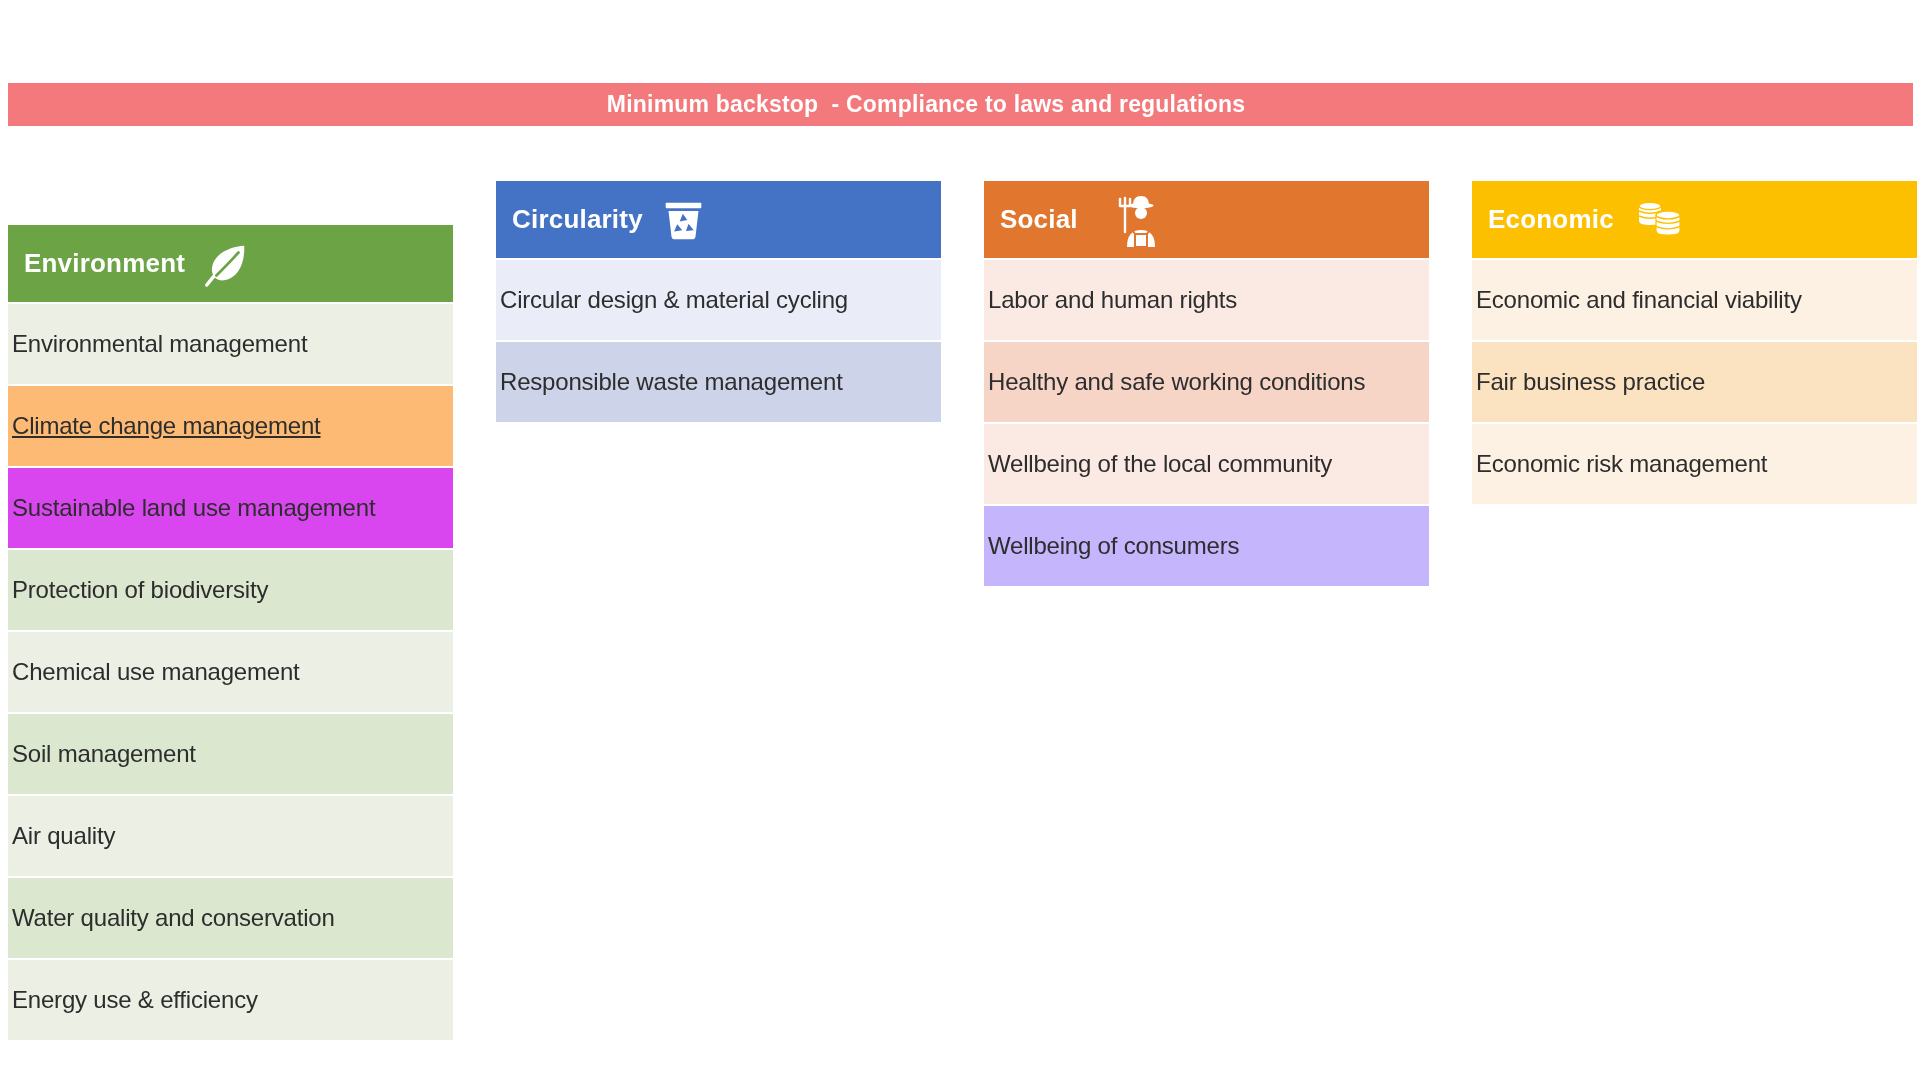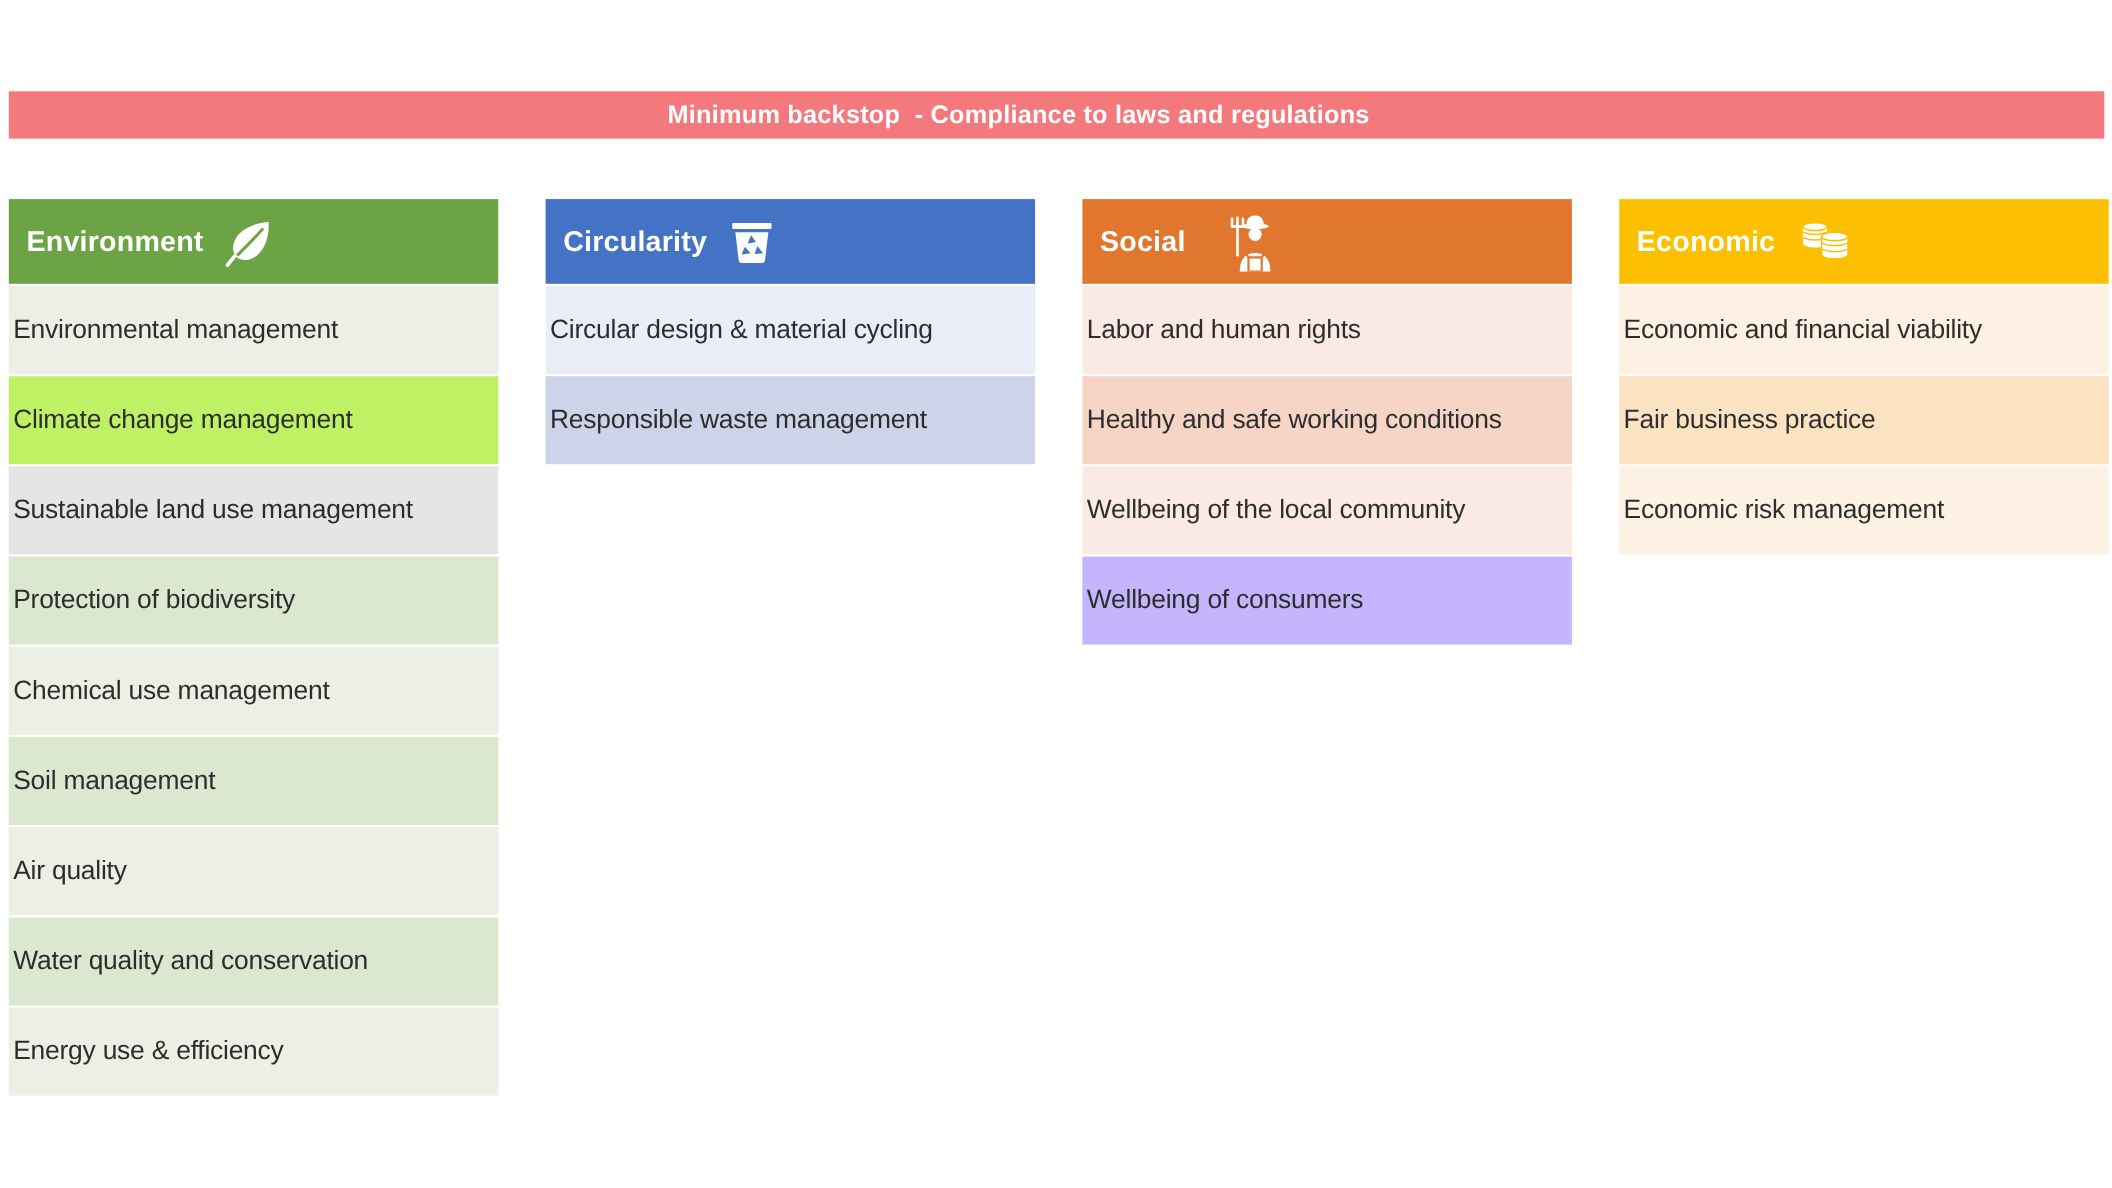--- a/index.html
+++ b/index.html
@@ -13,21 +13,21 @@
   }
   .banner {
     position:absolute; left:8px; top:83px;
     width:1905px; height:43px;
     box-sizing:border-box;
     display:flex; align-items:center; justify-content:center;
     padding-right:69px;
     color:#ffffff; font-weight:bold; font-size:23px; letter-spacing:.2px;
   }
   .column { position:absolute; top:181px; width:445px; }
-  .col-0 { left:8px; }
+  .col-0 { left:8px;margin-top:44px; }
   .col-1 { left:496px; }
   .col-2 { left:984px; }
   .col-3 { left:1472px; }
   .col-header {
     height:77px;
     display:flex; align-items:center;
     gap:18px;
     padding-left:16px;
     color:#ffffff; font-weight:bold; font-size:26px; letter-spacing:.2px;
   }
@@ -56,22 +56,22 @@
     <span class="col-icon">
       <svg width="46" height="46" viewBox="0 0 48 48">
         <path d="M4 46 C 10 38 15 32 21 27" stroke="#ffffff" stroke-width="3.5" fill="none" stroke-linecap="round"></path>
         <path d="M43 5 C 28 6 12 13 9.5 27 C 8 36 14 42 22 41 C 37 39 44 22 43 5 Z" fill="#ffffff"></path>
         <path d="M14 36 C 22 28 30 20 37 12" stroke="#6ca344" stroke-width="2.8" fill="none" stroke-linecap="round"></path>
       </svg>
     </span>
   </header>
   <div class="rows">
       <div class="row" style="background: rgb(235, 239, 228);">Environmental management</div>
-      <div class="row" style="background: #bef264;">Climate change management</div>
-      <div class="row" style="background: #e5e5e5;">Sustainable land use management</div>
+      <div class="row" style="background: #fdba74; text-decoration: underline;">Climate change management</div>
+      <div class="row" style="background: #d946ef;">Sustainable land use management</div>
       <div class="row" style="background: rgb(220, 231, 208);">Protection of biodiversity</div>
       <div class="row" style="background: rgb(235, 239, 228);">Chemical use management</div>
       <div class="row" style="background: rgb(220, 231, 208);">Soil management</div>
       <div class="row" style="background: rgb(235, 239, 228);">Air quality</div>
       <div class="row" style="background: rgb(220, 231, 208);">Water quality and conservation</div>
       <div class="row" style="background: rgb(235, 239, 228);">Energy use &amp; efficiency</div>
     </div>
 </section>
 
 <section class="column col-1">

